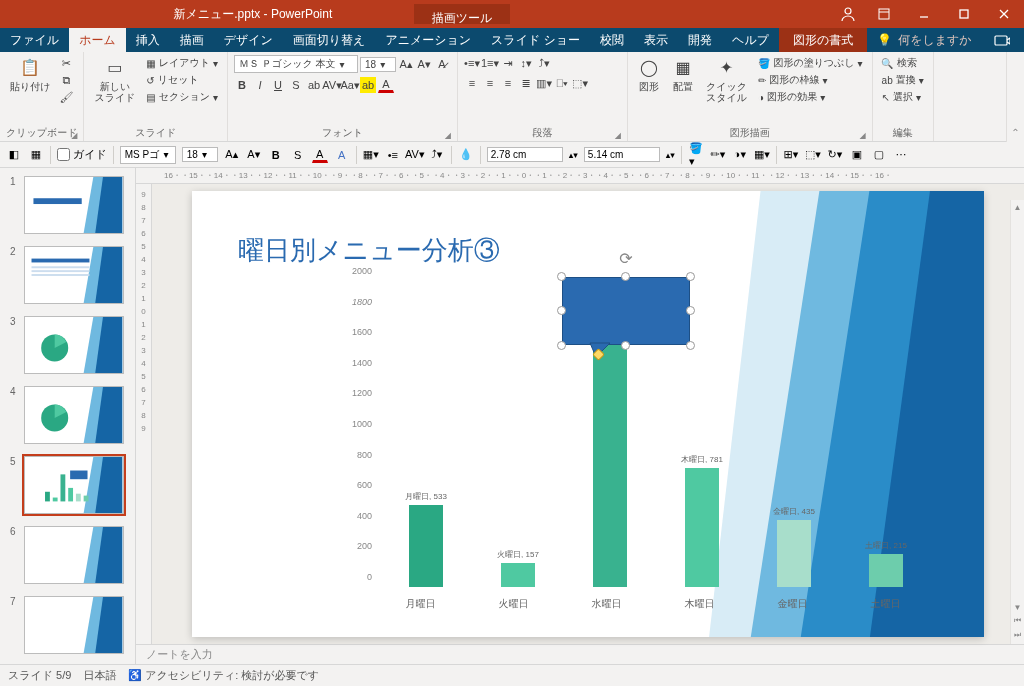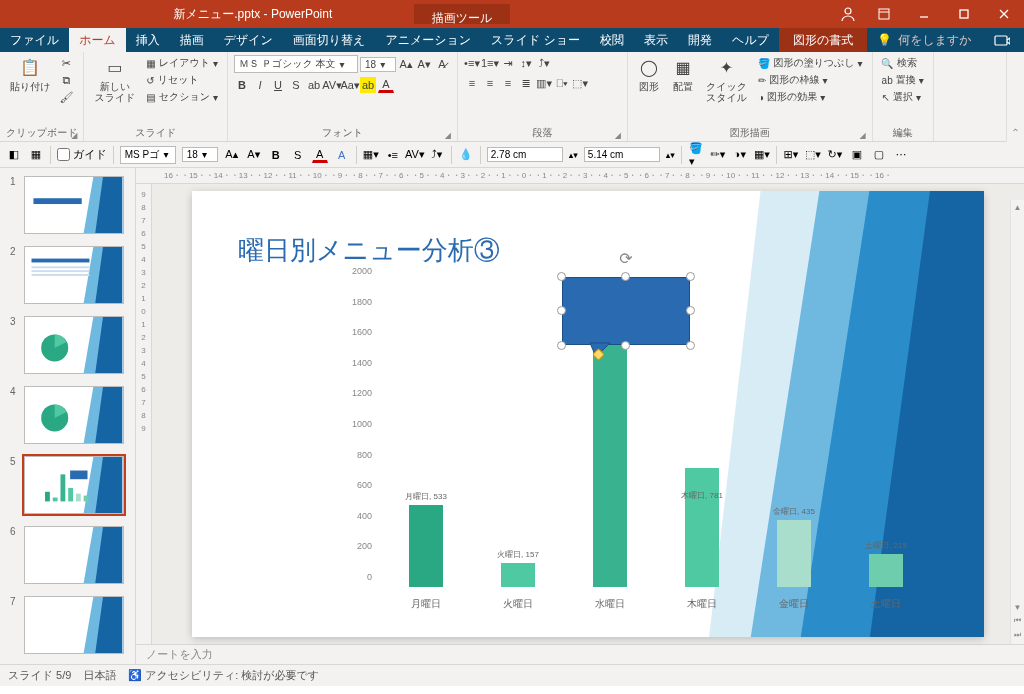--- a/index.html
+++ b/index.html
@@ -45,21 +45,21 @@
 .slide-stage { flex: 1; position: relative; display: flex; align-items: center; justify-content: center; }
 .slide { width: 792px; height: 446px; background: #fff; box-shadow: 0 2px 8px rgba(0,0,0,.2); position: relative; overflow: hidden; }
 .slide .deco { position: absolute; right: -40px; top: -30px; width: 320px; height: 520px; }
 .slide-title { position: absolute; left: 46px; top: 42px; font-size: 26px; color: #2a6ab0; font-weight: 500; }
 .chart { position: absolute; left: 150px; top: 84px; width: 590px; height: 340px; }
 .chart .y-axis { position: absolute; left: 0; top: 6px; bottom: 28px; width: 34px; }
 .chart .y-tick { position: absolute; right: 4px; font-size: 9px; color: #888; transform: translateY(-50%); }
 .chart .plot { position: absolute; left: 38px; right: 0; top: 6px; bottom: 28px; }
 .chart .bar { position: absolute; bottom: 0; width: 34px; }
 .chart .bar-label { position: absolute; font-size: 8px; color: #666; white-space: nowrap; transform: translate(-50%, -14px); }
-.chart .x-labels { position: absolute; left: 38px; right: 0; bottom: 4px; display: flex; }
+.chart .x-labels { position: absolute; left: 32px; right: 0; bottom: 4px; display: flex; }
 .chart .x-lab { flex: 1; text-align: center; font-size: 10px; color: #666; }
 .callout { position: absolute; left: 370px; top: 86px; width: 128px; height: 68px; }
 .callout .shape { width: 100%; height: 100%; background: #2a6ab0; border: 1px solid #1d4f85; }
 .handle { position: absolute; width: 9px; height: 9px; background: #fff; border: 1px solid #999; border-radius: 50%; }
 .handle.ro { width: 14px; height: 14px; border: none; background: none; display:flex; align-items:center; justify-content:center; color:#888; }
 .handle.adj { background: #ffd966; border-color: #c49a1a; border-radius: 2px; transform: rotate(45deg); }
 .notes-pane { height: 20px; background: #f3f2f1; border-top: 1px solid #d7d7d7; font-size: 11px; color: #888; padding: 2px 10px; }
 .statusbar { height: 22px; background: #f3f2f1; border-top: 1px solid #d7d7d7; display: flex; align-items: center; font-size: 11px; color: #555; padding: 0 8px; gap: 12px; }
 .statusbar .right { margin-left: auto; display: flex; align-items: center; gap: 10px; }
 .view-btn { width: 18px; height: 16px; border: 1px solid #c9c7c3; background: #fff; }
@@ -454,35 +454,35 @@
             <div class="y-axis" id="y-axis">
                 <div class="y-tick" style="bottom: 0%;">0</div>
                 <div class="y-tick" style="bottom: 10%;">200</div>
                 <div class="y-tick" style="bottom: 20%;">400</div>
                 <div class="y-tick" style="bottom: 30%;">600</div>
                 <div class="y-tick" style="bottom: 40%;">800</div>
                 <div class="y-tick" style="bottom: 50%;">1000</div>
                 <div class="y-tick" style="bottom: 60%;">1200</div>
                 <div class="y-tick" style="bottom: 70%;">1400</div>
                 <div class="y-tick" style="bottom: 80%;">1600</div>
-                <div class="y-tick" style="bottom: 90%;">1800</div>
+                <div class="y-tick" style="bottom: 90%; font-style: italic;">1800</div>
                 <div class="y-tick" style="bottom: 100%;">2000</div>
               </div>
             <div class="plot" id="plot">
                 <div class="bar" style="left: calc(8.33333% - 17px); height: 26.65%; background: rgb(42, 168, 131);">
                   <div class="bar-label" style="left: 50%;">月曜日, 533</div>
                 </div>
                 <div class="bar" style="left: calc(25% - 17px); height: 7.85%; background: rgb(79, 201, 161);">
                   <div class="bar-label" style="left: 50%;">火曜日, 157</div>
                 </div>
                 <div class="bar" style="left: calc(41.6667% - 17px); height: 90.2%; background: rgb(57, 178, 143);">
                   <div class="bar-label" style="left: 50%;">水曜日, 1804</div>
                 </div>
                 <div class="bar" style="left: calc(58.3333% - 17px); height: 39.05%; background: rgb(79, 201, 161);">
-                  <div class="bar-label" style="left: 50%; margin-top: 36px;">木曜日, 781</div>
+                  <div class="bar-label" style="left: 50%;">木曜日, 781</div>
                 </div>
                 <div class="bar" style="left: calc(75% - 17px); height: 21.75%; background: rgb(168, 222, 203);">
                   <div class="bar-label" style="left: 50%;">金曜日, 435</div>
                 </div>
                 <div class="bar" style="left: calc(91.6667% - 17px); height: 10.75%; background: rgb(109, 205, 172);">
                   <div class="bar-label" style="left: 50%;">土曜日, 215</div>
                 </div>
               </div>
             <div class="x-labels" id="x-labels">
                 <div class="x-lab">月曜日</div>

